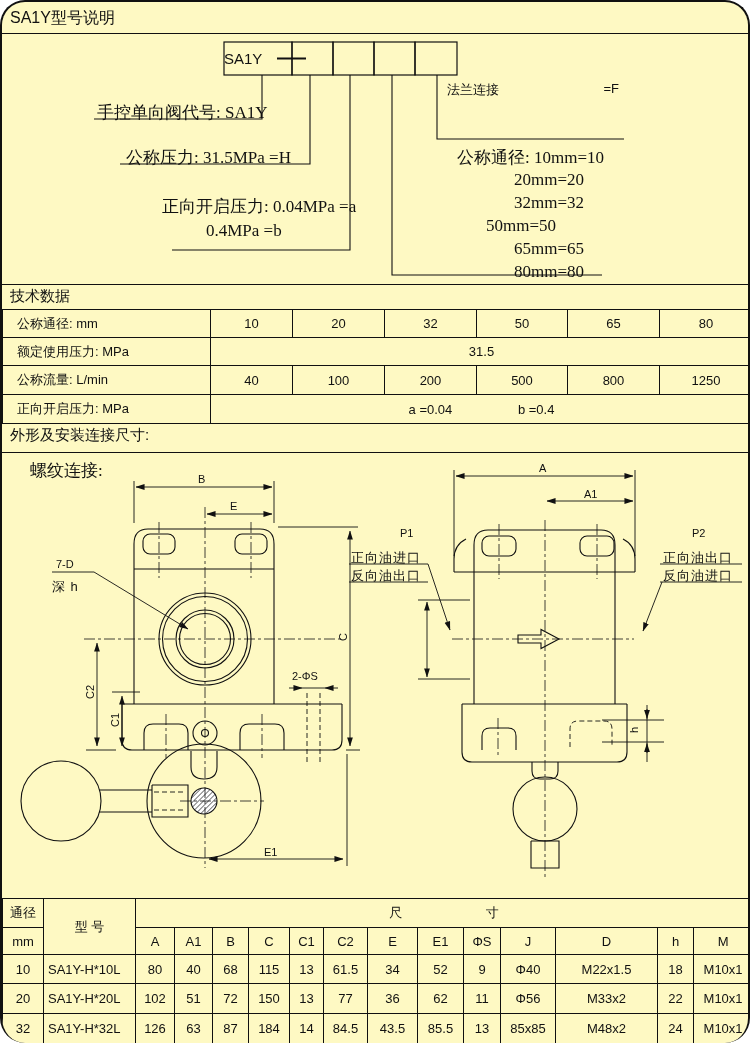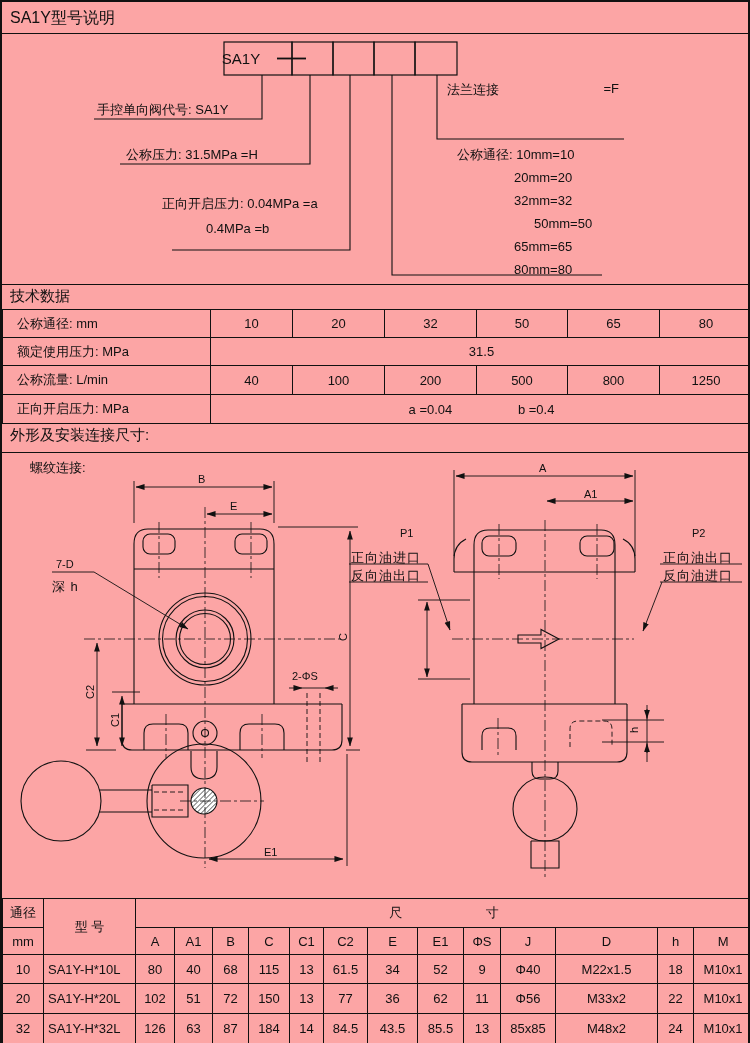--- a/index.html
+++ b/index.html
@@ -1,21 +1,21 @@
 <!DOCTYPE html>
 <html><head>
 <meta charset="utf-8">
 <style>
   html,body{margin:0;padding:0;background:#fff;}
-  .page{position:relative;width:750px;height:1043px;background:#fca5a5;color:#111;
+  .page{position:relative;width:750px;height:1043px;background:#fef9c3;color:#111;
         font-family:"Liberation Sans","DejaVu Sans",sans-serif;overflow:hidden;
-        border-left:2px solid #111;border-right:2px solid #111;border-top:2px solid #111;box-sizing:border-box;}
+        border-left:2px solid #111;border-right:2px solid #111;border-top:2px solid #111;box-sizing:border-box;border-radius:25px;}
   .abs{position:absolute;}
   .hl{position:absolute;left:0;width:750px;height:1.4px;background:#111;}
-  .t16{font-size:16px;} .t15{font-size:15px;} .t13{font-size:13px;}
+  .t16{font-size:16px;} .t15{font-size:15px;} .t13{font-size:17px;font-family:Liberation Serif, serif;}
   .rot{transform:rotate(-90deg);transform-origin:center center;}
   .connrow{display:flex;justify-content:space-between;width:172px;height:23px;font-size:13px;}
   table{border-collapse:collapse;table-layout:fixed;font-size:13px;color:#111;}
   td{border:1px solid #111;text-align:center;padding:0;overflow:hidden;white-space:nowrap;}
   td.lbl{text-align:left;padding-left:14px;}
   td.mod{text-align:left;padding-left:4px;}
   .dimshead{word-spacing:80px;}
   svg{display:block;}
   .dlb{position:absolute;font-size:11px;white-space:nowrap;}
   .cjk{position:absolute;font-size:13px;white-space:nowrap;letter-spacing:1px;}
@@ -39,37 +39,37 @@
     </g>
     <g stroke="#111" fill="none" stroke-width="1.1">
       <polyline points="260,73 260,117 92,117"></polyline>
       <polyline points="308,73 308,162 118,162"></polyline>
       <polyline points="348,73 348,248 170,248"></polyline>
       <polyline points="390,73 390,273 600,273"></polyline>
       <polyline points="435,73 435,137 622,137"></polyline>
     </g>
   </svg>
 
-  <div class="abs t15" style="left:206px;top:40px;width:66px;height:47px;line-height:33px;text-align:center;">SA1Y</div>
+  <div class="abs t15" style="left:222px;top:40px;width:66px;height:47px;line-height:33px;">SA1Y</div>
   <div class="abs t13" style="left:95px;top:99px;">手控单向阀代号: SA1Y</div>
   <div class="abs t13" style="left:124px;top:144px;">公称压力: 31.5MPa  =H</div>
   <div class="abs t13" style="left:160px;top:193px;">正向开启压力: 0.04MPa =a</div>
   <div class="abs t13" style="left:204px;top:219px;">0.4MPa  =b</div>
 
   <div class="abs" style="left:445px;top:79px;">
     <div class="connrow">
       <span>法兰连接</span>
       <span>=F</span>
     </div>
   </div>
 
   <div class="abs t13" style="left:455px;top:144px;">公称通径: 10mm=10</div>
   <div class="abs t13" style="left:512px;top:168px;">20mm=20</div>
   <div class="abs t13" style="left:512px;top:191px;">32mm=32</div>
-  <div class="abs t13" style="left:532px;top:214px;">50mm=50</div>
+  <div class="abs t13" style="left:484px;top:214px;">50mm=50</div>
   <div class="abs t13" style="left:512px;top:237px;">65mm=65</div>
   <div class="abs t13" style="left:512px;top:260px;">80mm=80</div>
 
   <div class="hl" style="top:282px;"></div>
   <div class="abs t15" style="left:8px;top:285px;">技术数据</div>
 
   <table class="abs" style="left:0;top:307px;width:750px;">
     <colgroup>
         <col style="width:208px">
         <col style="width:82px">

